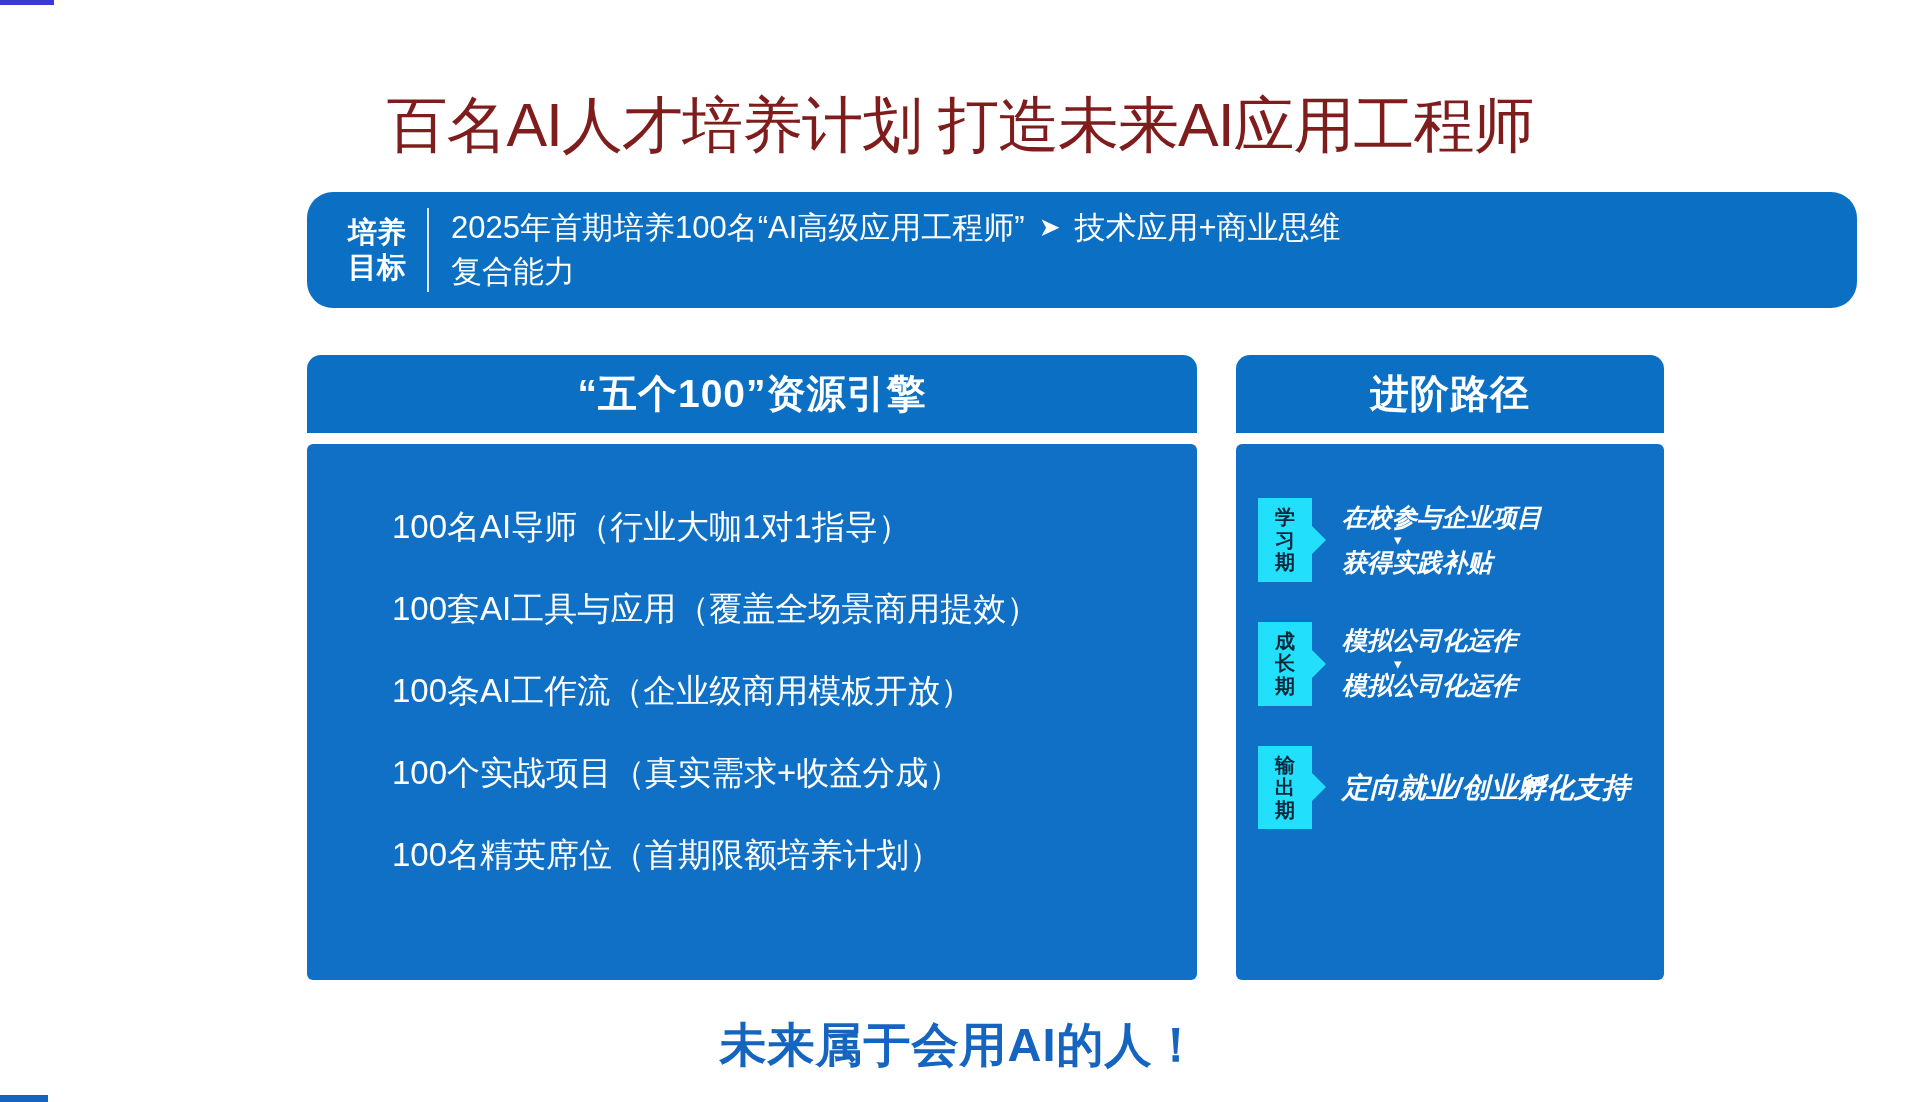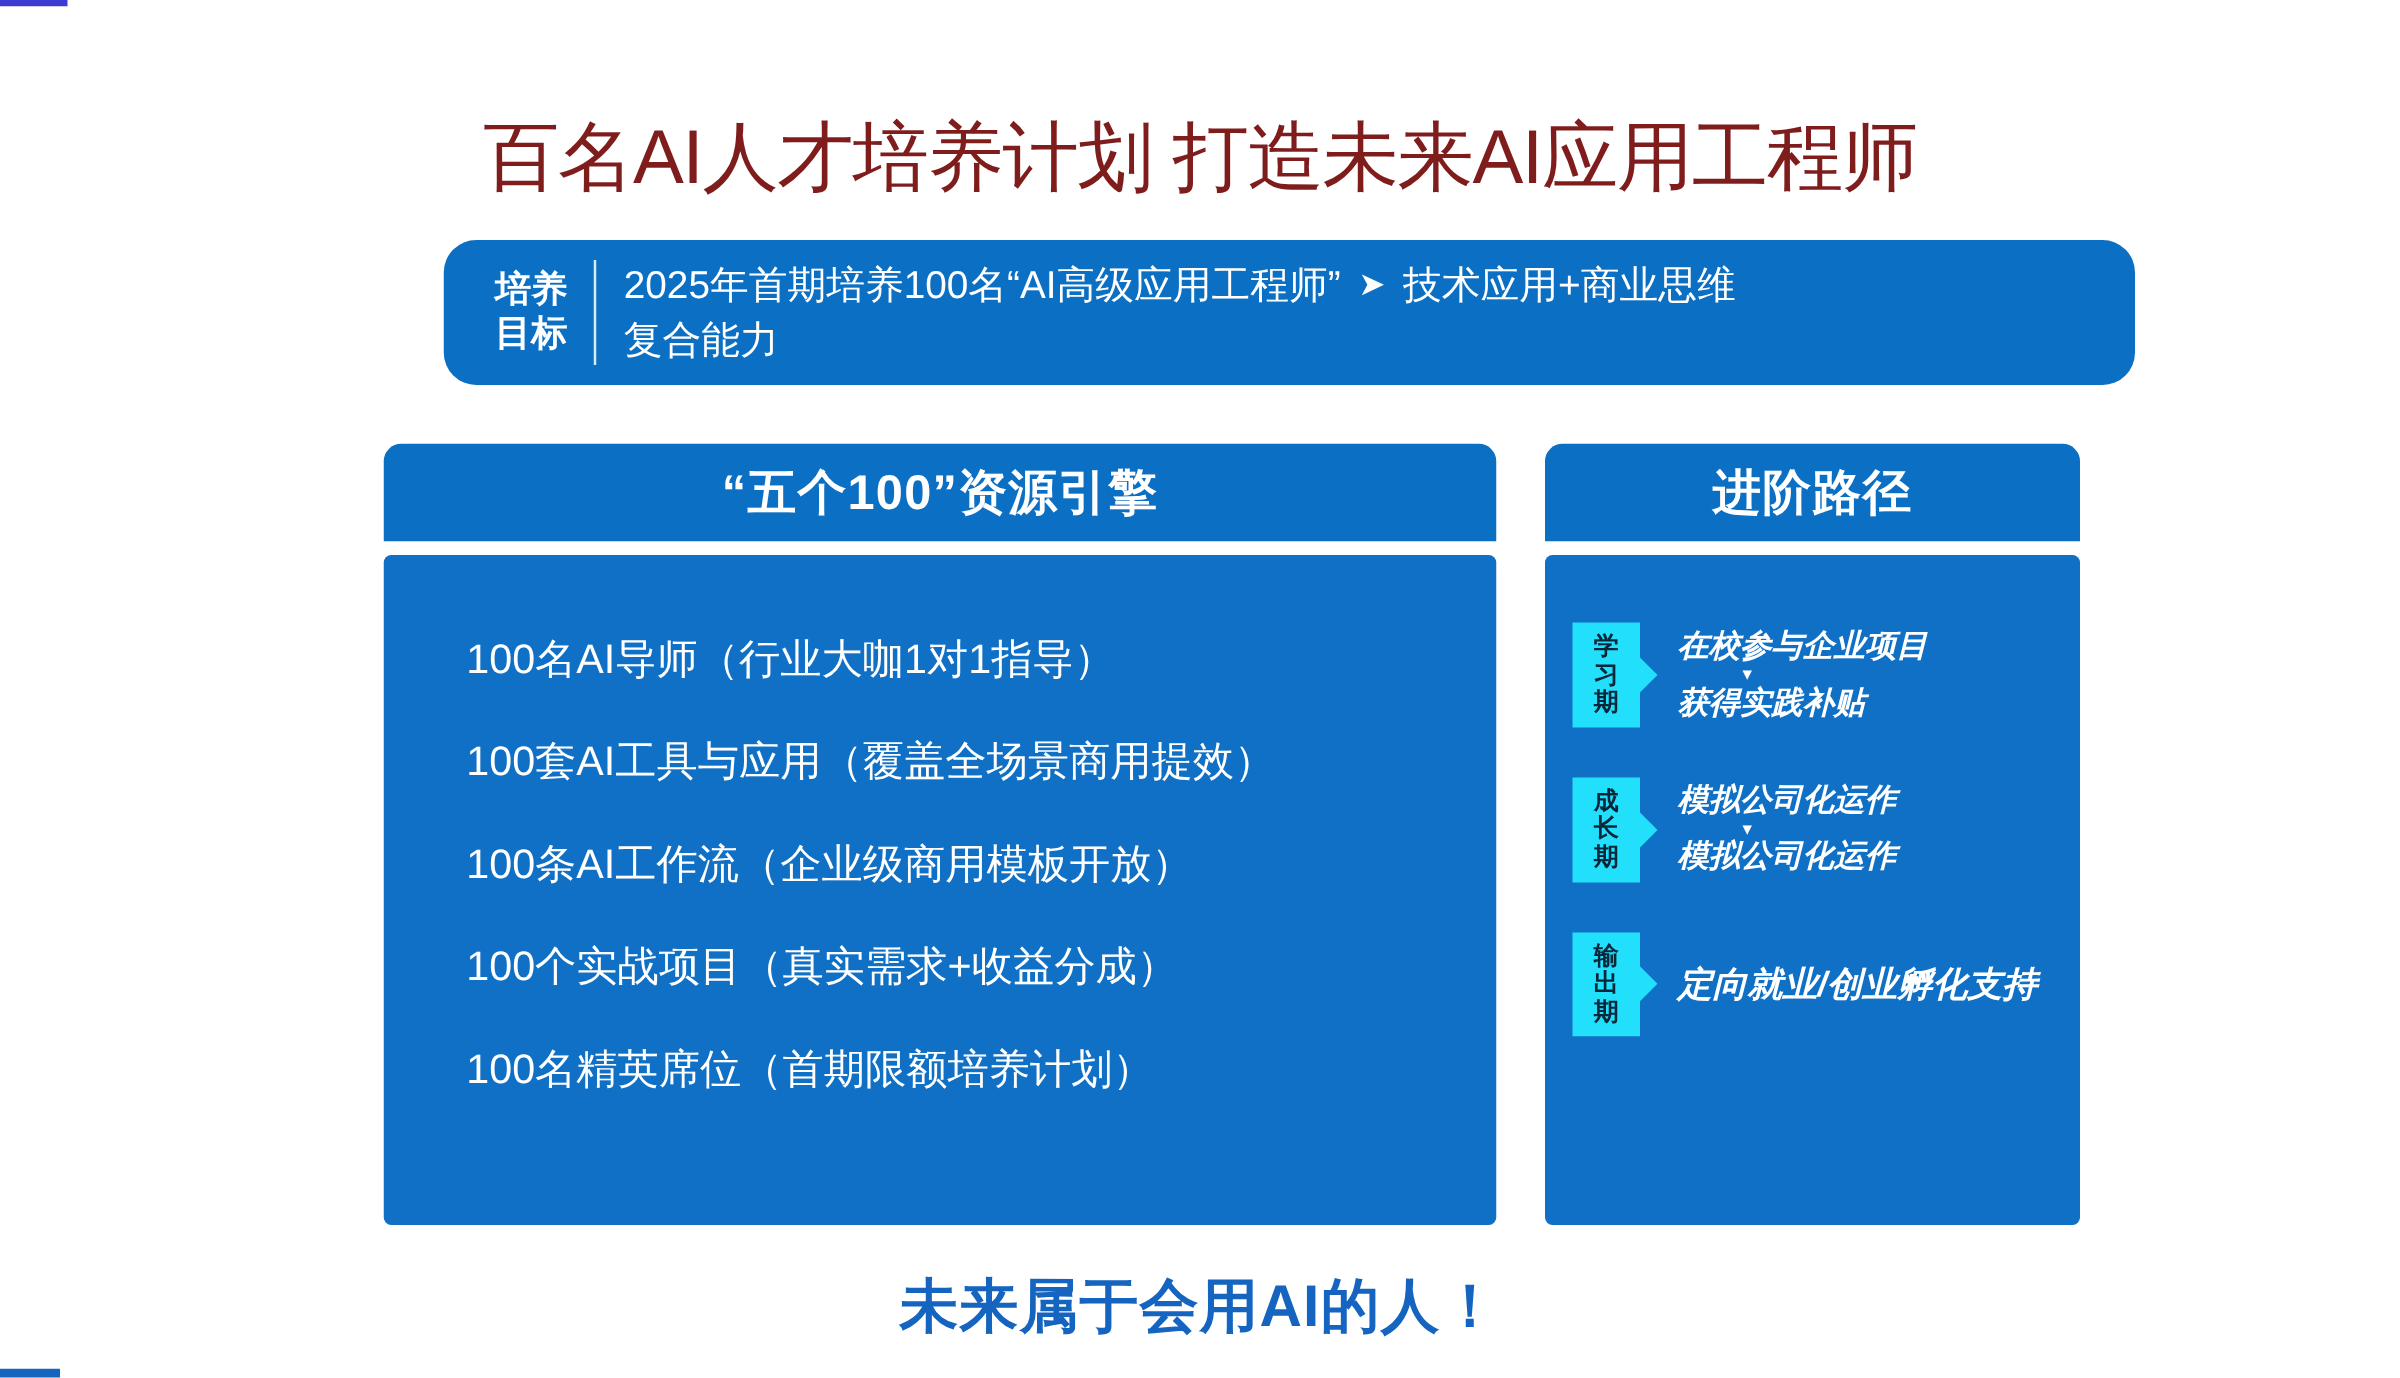--- a/index.html
+++ b/index.html
@@ -24,27 +24,26 @@
     font-size:61px;
     font-weight:normal;
     color:#7f1d1d;
     letter-spacing:-1px;
     white-space:nowrap;
     font-family:"Liberation Sans","DejaVu Sans",sans-serif;
   }
 
   
   .goal-banner{
-    position:absolute;left:307px;top:192px;width:1353px;min-height:116px;
+    position:absolute;left:307px;top:192px;width:1550px;min-height:116px;
     background:#0b6fc4;
     border-radius:26px;
     display:flex;align-items:center;
     box-sizing:border-box;
     padding:10px 0 10px 0;
-    margin-left:48px;
   }
   .goal-label{
     width:112px;
     flex:0 0 112px;
     color:#ffffff;
     font-size:29px;
     font-weight:bold;
     line-height:1.22;
     text-align:center;
     padding-left:28px;
@@ -90,20 +89,21 @@
     padding:66px 0 0 0;
     box-sizing:border-box;
   }
   .res-item{
     color:#ffffff;
     font-size:33px;
     line-height:1;
     padding:0 0 0 66px;
     margin-bottom:49px;
     white-space:nowrap;
+    margin-left:19px;
   }
 
   
   .right-panel{
     position:absolute;left:1222px;top:355px;width:428px;padding-left:14px;
   }
   .right-body{
     margin-top:11px;
     background:#0f70c6;
     border-radius:6px;

